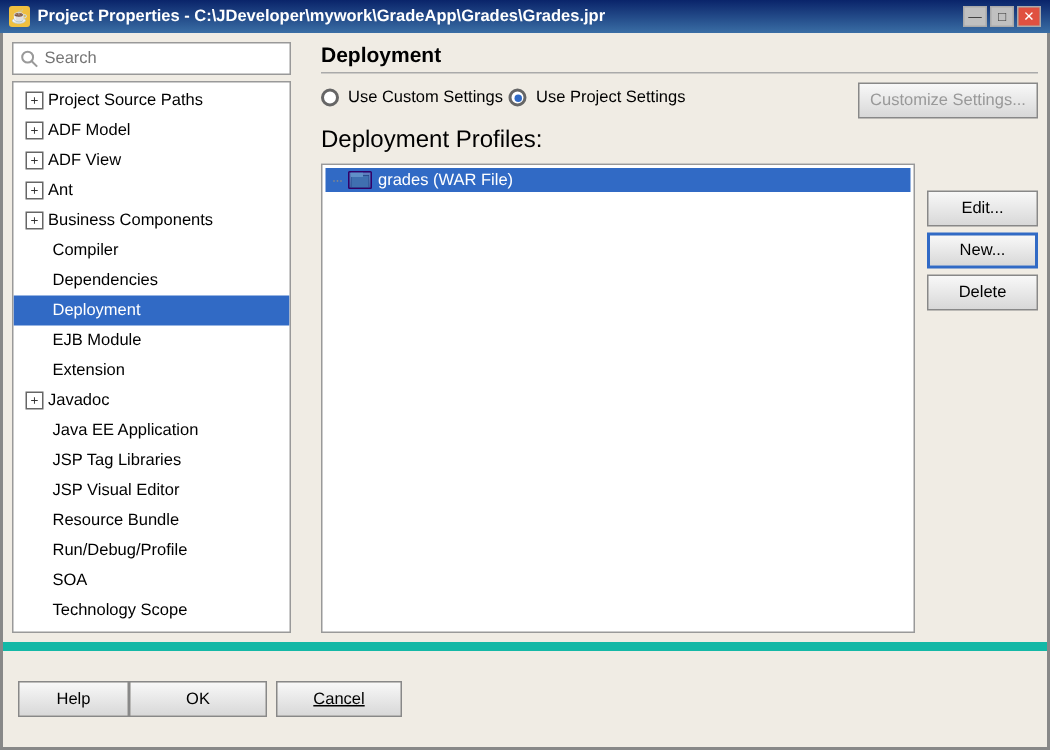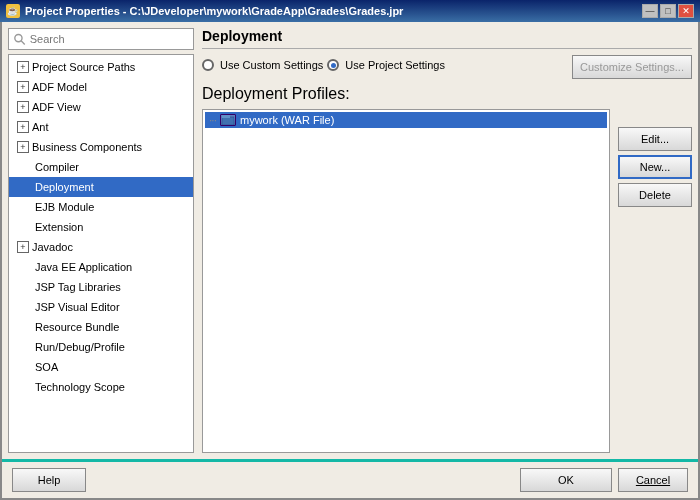--- a/index.html
+++ b/index.html
@@ -57,21 +57,21 @@
       background: #f0ece4;
       border: 2px solid #888;
       border-top: none;
     }
 
     .main-content {
       display: flex;
       flex: 1;
       overflow: hidden;
       padding: 6px;
-      gap: 8px;
+      gap: 20px;
     }
 
     
     .left-panel {
       width: 186px;
       flex-shrink: 0;
       display: flex;
       flex-direction: column;
       gap: 4px;
     }
@@ -256,34 +256,33 @@
 
     .customize-btn {
       width: 120px;
       align-self: flex-end;
     }
 
     
     .bottom-bar {
       display: flex;
       align-items: center;
-      justify-content: space-between;
-      padding: 6px 10px;
-      border-top: 3px solid #14b8a6;
+      padding: 20px 10px;
+      border-top: 6px solid #14b8a6;
       background: #f0ece4;
     }
     .bottom-right {
       display: flex;
       gap: 6px;
     }
     .btn-ok {
       width: 92px;
     }
     .btn-cancel {
-      width: 70px;
+      width: 84px;
       text-decoration: underline;
     }
   </style>
 </head>
 <body>
 
 <div class="title-bar">
   <div class="title-bar-left">
     <div class="title-icon">
       <span>☕</span>
@@ -327,20 +326,24 @@
             <span>Ant</span>
           </div>
           <div class="nav-item">
             <span class="expand-icon">+</span>
             <span>Business Components</span>
           </div>
           <div class="nav-item">
             <span style="width: 15px; display: inline-block;"></span>
             <span>Compiler</span>
           </div>
+          <div class="nav-item">
+            <span style="width: 15px; display: inline-block;"></span>
+            <span>Dependencies</span>
+          </div>
           <div class="nav-item selected">
             <span style="width: 15px; display: inline-block;"></span>
             <span>Deployment</span>
           </div>
           <div class="nav-item">
             <span style="width: 15px; display: inline-block;"></span>
             <span>EJB Module</span>
           </div>
           <div class="nav-item">
             <span style="width: 15px; display: inline-block;"></span>
@@ -404,21 +407,21 @@
         <div class="profiles-area">
           <div class="profiles-list" id="profiles-list">
           <div class="profile-item selected">
                 <span class="profile-dots">···</span>
                 <span class="profile-icon">
                   <svg width="12" height="10" viewBox="0 0 12 10">
                     <rect x="0" y="2" width="12" height="8" fill="#4070b0" stroke="#204080" stroke-width="0.5"></rect>
                     <rect x="0" y="0" width="8" height="3" fill="#6090c8"></rect>
                   </svg>
                 </span>
-                <span>mywork (WAR File)</span>
+                <span>grades (WAR File)</span>
               </div>
             </div>
         </div>
 
         <div class="action-buttons">
           <button class="btn">Edit...</button>
           <button class="btn focused">New...</button>
           <button class="btn">Delete</button>
         </div>
       </div>

